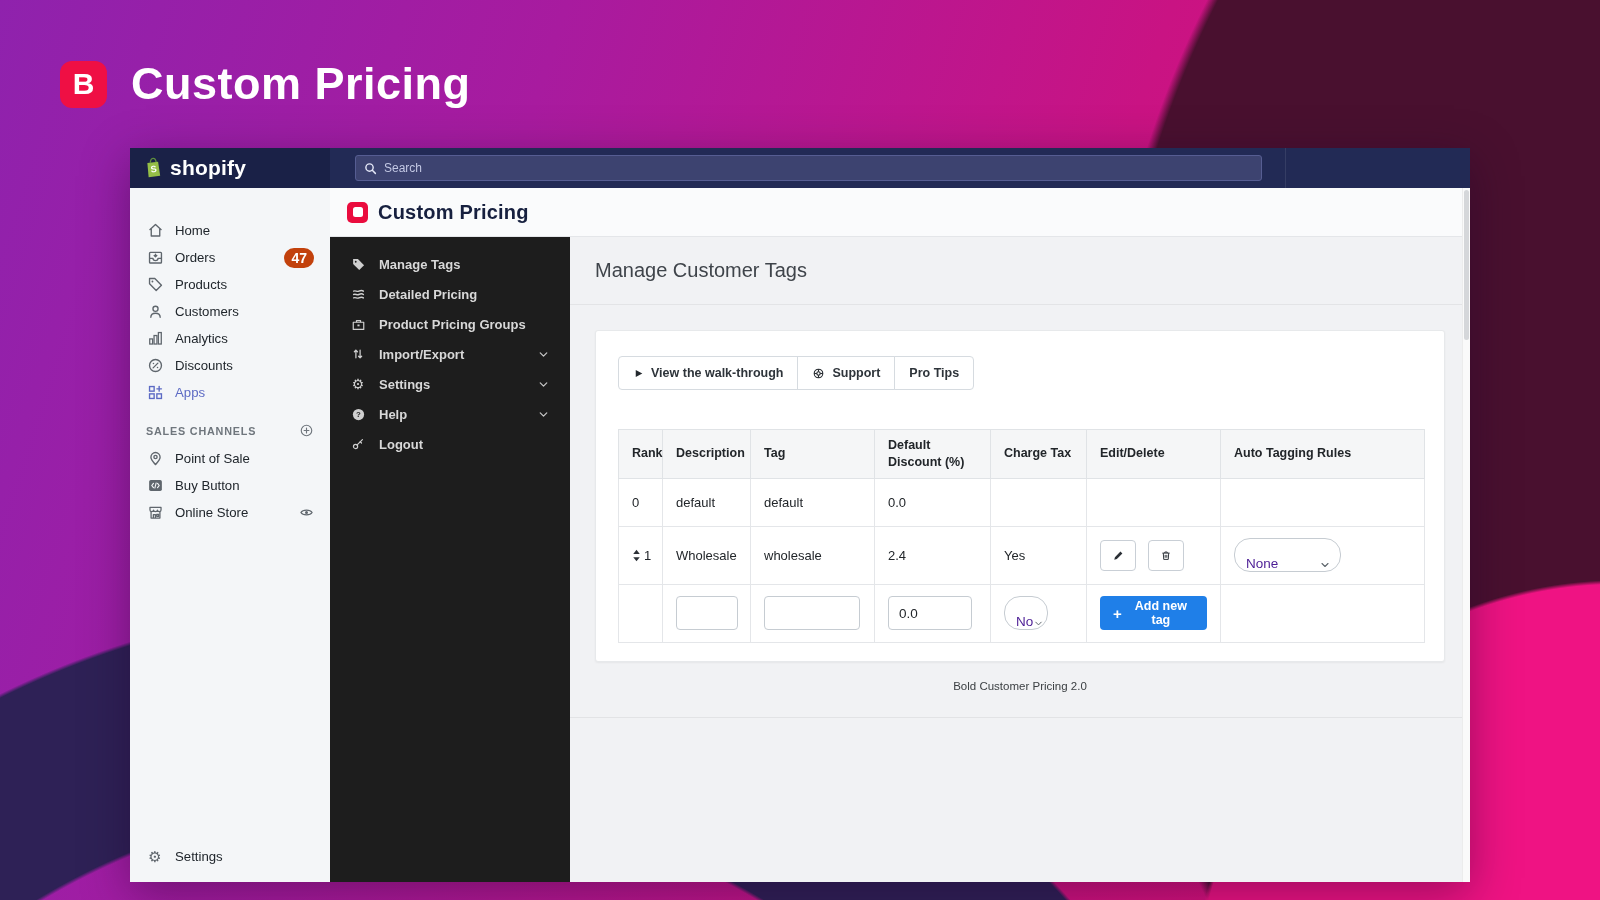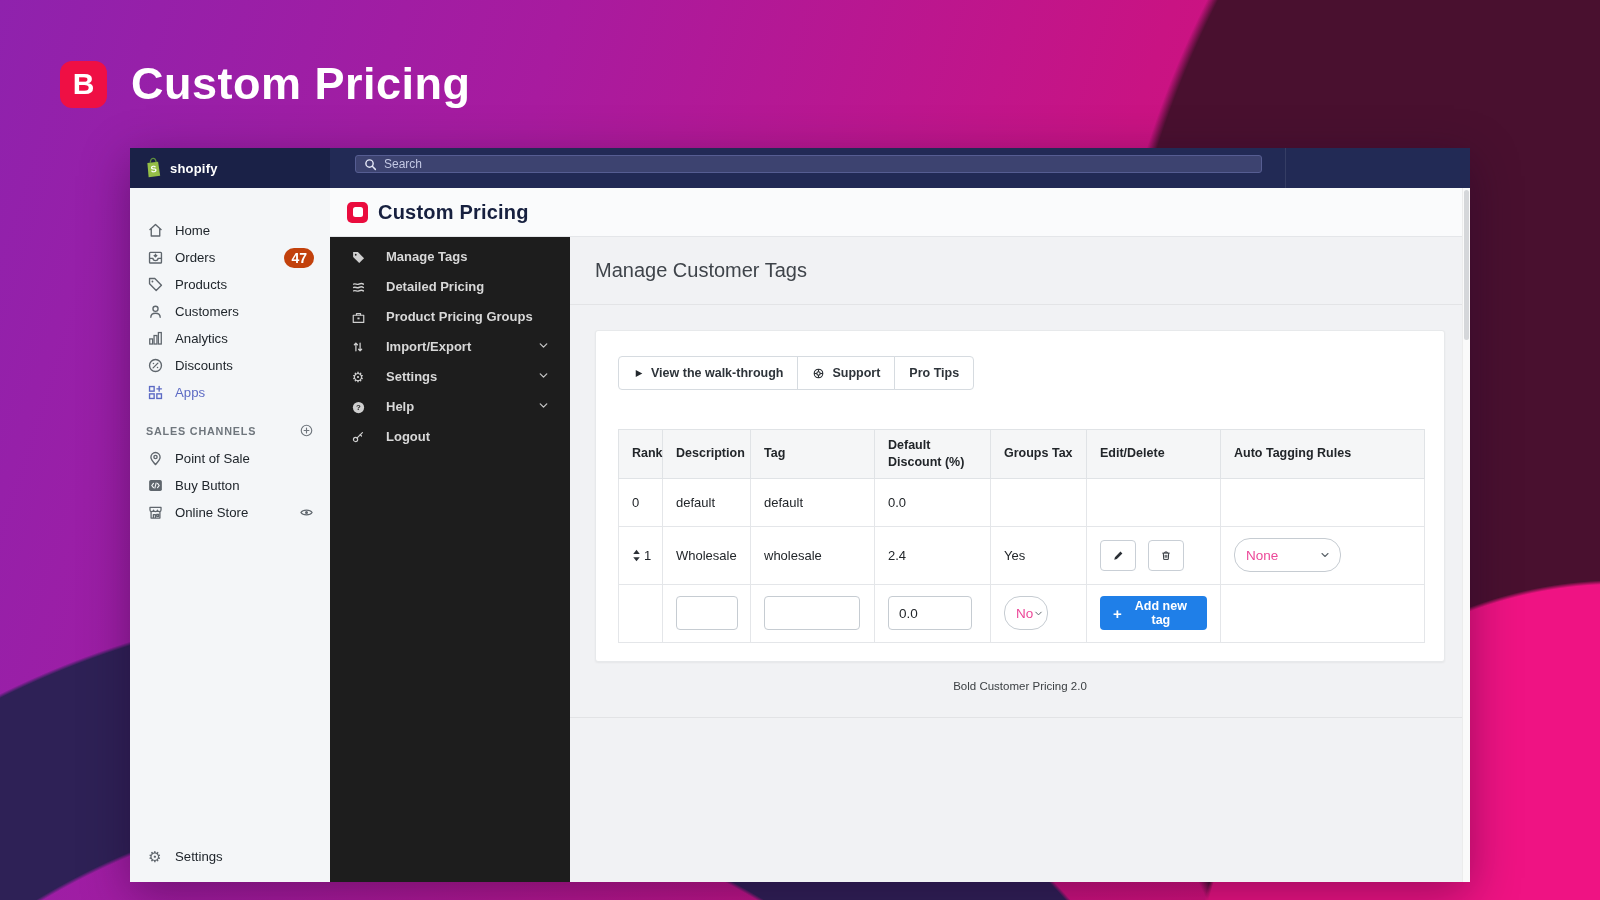--- a/index.html
+++ b/index.html
@@ -23,22 +23,22 @@
   .hero-title { color:#fff; font-size:45px; font-weight:700; letter-spacing:.5px; }
 
   
   .window { position:absolute; left:130px; top:148px; width:1340px; height:734px;
     background:#f1f2f4; box-shadow:0 12px 45px rgba(30,0,40,.4); overflow:hidden; }
 
   
   .topbar { position:absolute; left:0; top:0; width:1340px; height:40px; background:#222a55; }
   .topbar-logo-zone { position:absolute; left:0; top:0; width:200px; height:40px;
     background:#1a2147; display:flex; align-items:center; padding-left:13px; gap:7px; }
-  .shopify-word { color:#fff; font-size:13px; font-weight:700; letter-spacing:.2px; }
-  .search-wrap { position:absolute; left:225px; top:7px; width:907px; height:18px;
+  .shopify-word { color:#fff; font-size:21px; font-weight:700; letter-spacing:.2px; }
+  .search-wrap { position:absolute; left:225px; top:7px; width:907px; height:26px;
     background:#3d4370; border:1px solid #565d92; border-radius:3px;
     display:flex; align-items:center; padding:0 8px; gap:7px; }
   .search-wrap input { flex:1; background:transparent; border:none; outline:none;
     color:#e4e7f7; font-size:12px; font-family:"Liberation Sans", sans-serif; }
   .search-wrap input::placeholder { color:#c3c8e4; }
   .topbar-divider { position:absolute; left:1155px; top:0; width:1px; height:40px; background:rgba(255,255,255,.09); }
 
   
   .s-sidebar { position:absolute; left:0; top:40px; width:200px; bottom:0; background:#f4f6f8; }
   .s-nav { padding-top:29px; }
@@ -59,21 +59,21 @@
   .app-region { position:absolute; left:200px; top:40px; right:0; bottom:0; }
   .app-header { position:absolute; top:0; left:0; right:0; height:49px; background:#fafbfc;
     border-bottom:1px solid #e4e6e9; display:flex; align-items:center; padding-left:17px; gap:10px; }
   .app-logo { width:21px; height:21px; background:#ea0c3e; border-radius:5px;
     display:flex; align-items:center; justify-content:center; }
   .app-logo .hole { width:10px; height:10px; background:#fff; border-radius:2.5px; }
   .app-title { font-size:20px; font-weight:800; color:#17203f; letter-spacing:.2px; }
 
   
   .a-sidebar { position:absolute; left:0; top:49px; width:240px; bottom:0; background:#1d1d1d; padding-top:12px; }
-  .a-item { height:30px; display:flex; padding:0 20px; gap:20px;
+  .a-item { height:30px; display:flex; align-items:center; padding:0 20px; gap:13px;
     color:#d8d8d8; font-size:13px; font-weight:700; cursor:default; }
   .a-item .ico { width:16px; height:16px; display:flex; align-items:center; justify-content:center; color:#cfcfcf; }
   .a-item .chev { margin-left:auto; color:#c4c4c4; display:flex; }
 
   
   .content { position:absolute; left:240px; top:49px; right:0; bottom:0; background:#f1f2f4; }
   .page-head { height:68px; border-bottom:1px solid #e3e4e6; display:flex; align-items:center; padding-left:25px; }
   .page-title { font-size:20px; color:#3f444a; font-weight:400; }
   .panel { position:absolute; left:25px; top:93px; width:850px; height:332px; background:#fff;
     border:1px solid #e7e9eb; border-radius:3px; box-shadow:0 1px 2px rgba(0,0,0,.05); }
@@ -87,21 +87,21 @@
   table.tags { position:absolute; left:22px; top:98px; width:806px; border-collapse:collapse; table-layout:fixed; }
   .tags th { background:#f5f6f7; border:1px solid #e0e3e6; font-size:12.5px; font-weight:700;
     color:#22262a; text-align:left; padding:7px 13px; height:48px; line-height:1.35; }
   .tags td { border:1px solid #e4e6e9; font-size:13px; color:#22262a; padding:6px 13px; vertical-align:middle; }
   .row-h48 { height:48px; } .row-h58 { height:58px; }
   .rank-cell { display:flex; align-items:center; gap:3px; }
   .icon-btn { width:36px; height:31px; background:#fff; border:1px solid #c9cfd6; border-radius:4px;
     display:inline-flex; align-items:center; justify-content:center; cursor:pointer; }
   .icon-btn + .icon-btn { margin-left:8px; }
   .sel { height:34px; background:#fff; border:1px solid #c6ccd2; border-radius:16px;
-    display:flex; align-items:center; padding:0 9px 0 11px; font-size:13.5px; color:#ec4899; cursor:pointer; }
+    display:flex; align-items:flex-end; padding:0 9px 0 11px; font-size:13.5px; color:#4c1d95; cursor:pointer; }
   .sel .chev { margin-left:auto; color:#5d646b; display:flex; }
   .sel-none { width:107px; } .sel-no { width:44px; }
   .inp { height:34px; border:1px solid #c6ccd2; border-radius:4px; background:#fff;
     font-size:13.5px; color:#22262a; padding:0 10px; outline:none; font-family:"Liberation Sans", sans-serif; }
   .inp-desc { width:62px; } .inp-tag { width:96px; } .inp-disc { width:84px; }
   .add-btn { height:34px; padding:0 13px; background:#1f7fe8; border:none; border-radius:4px;
     color:#fff; font-size:12.5px; font-weight:700; display:inline-flex; align-items:center; gap:6px;
     cursor:pointer; font-family:"Liberation Sans", sans-serif; }
   .footer-note { position:absolute; top:443px; left:0; width:100%; text-align:center;
     font-size:11.5px; color:#3c4043; }
@@ -410,21 +410,21 @@
               <col style="width:96px">
               <col style="width:134px">
               <col style="width:204px">
           </colgroup>
           <thead>
             <tr>
               <th>Rank</th>
               <th>Description</th>
               <th>Tag</th>
               <th>Default Discount (%)</th>
-              <th>Groups Tax</th>
+              <th>Charge Tax</th>
               <th>Edit/Delete</th>
               <th>Auto Tagging Rules</th>
             </tr>
           </thead>
           <tbody>
             <tr class="row-h48">
               <td>0</td>
               <td>default</td>
               <td>default</td>
               <td>0.0</td>

